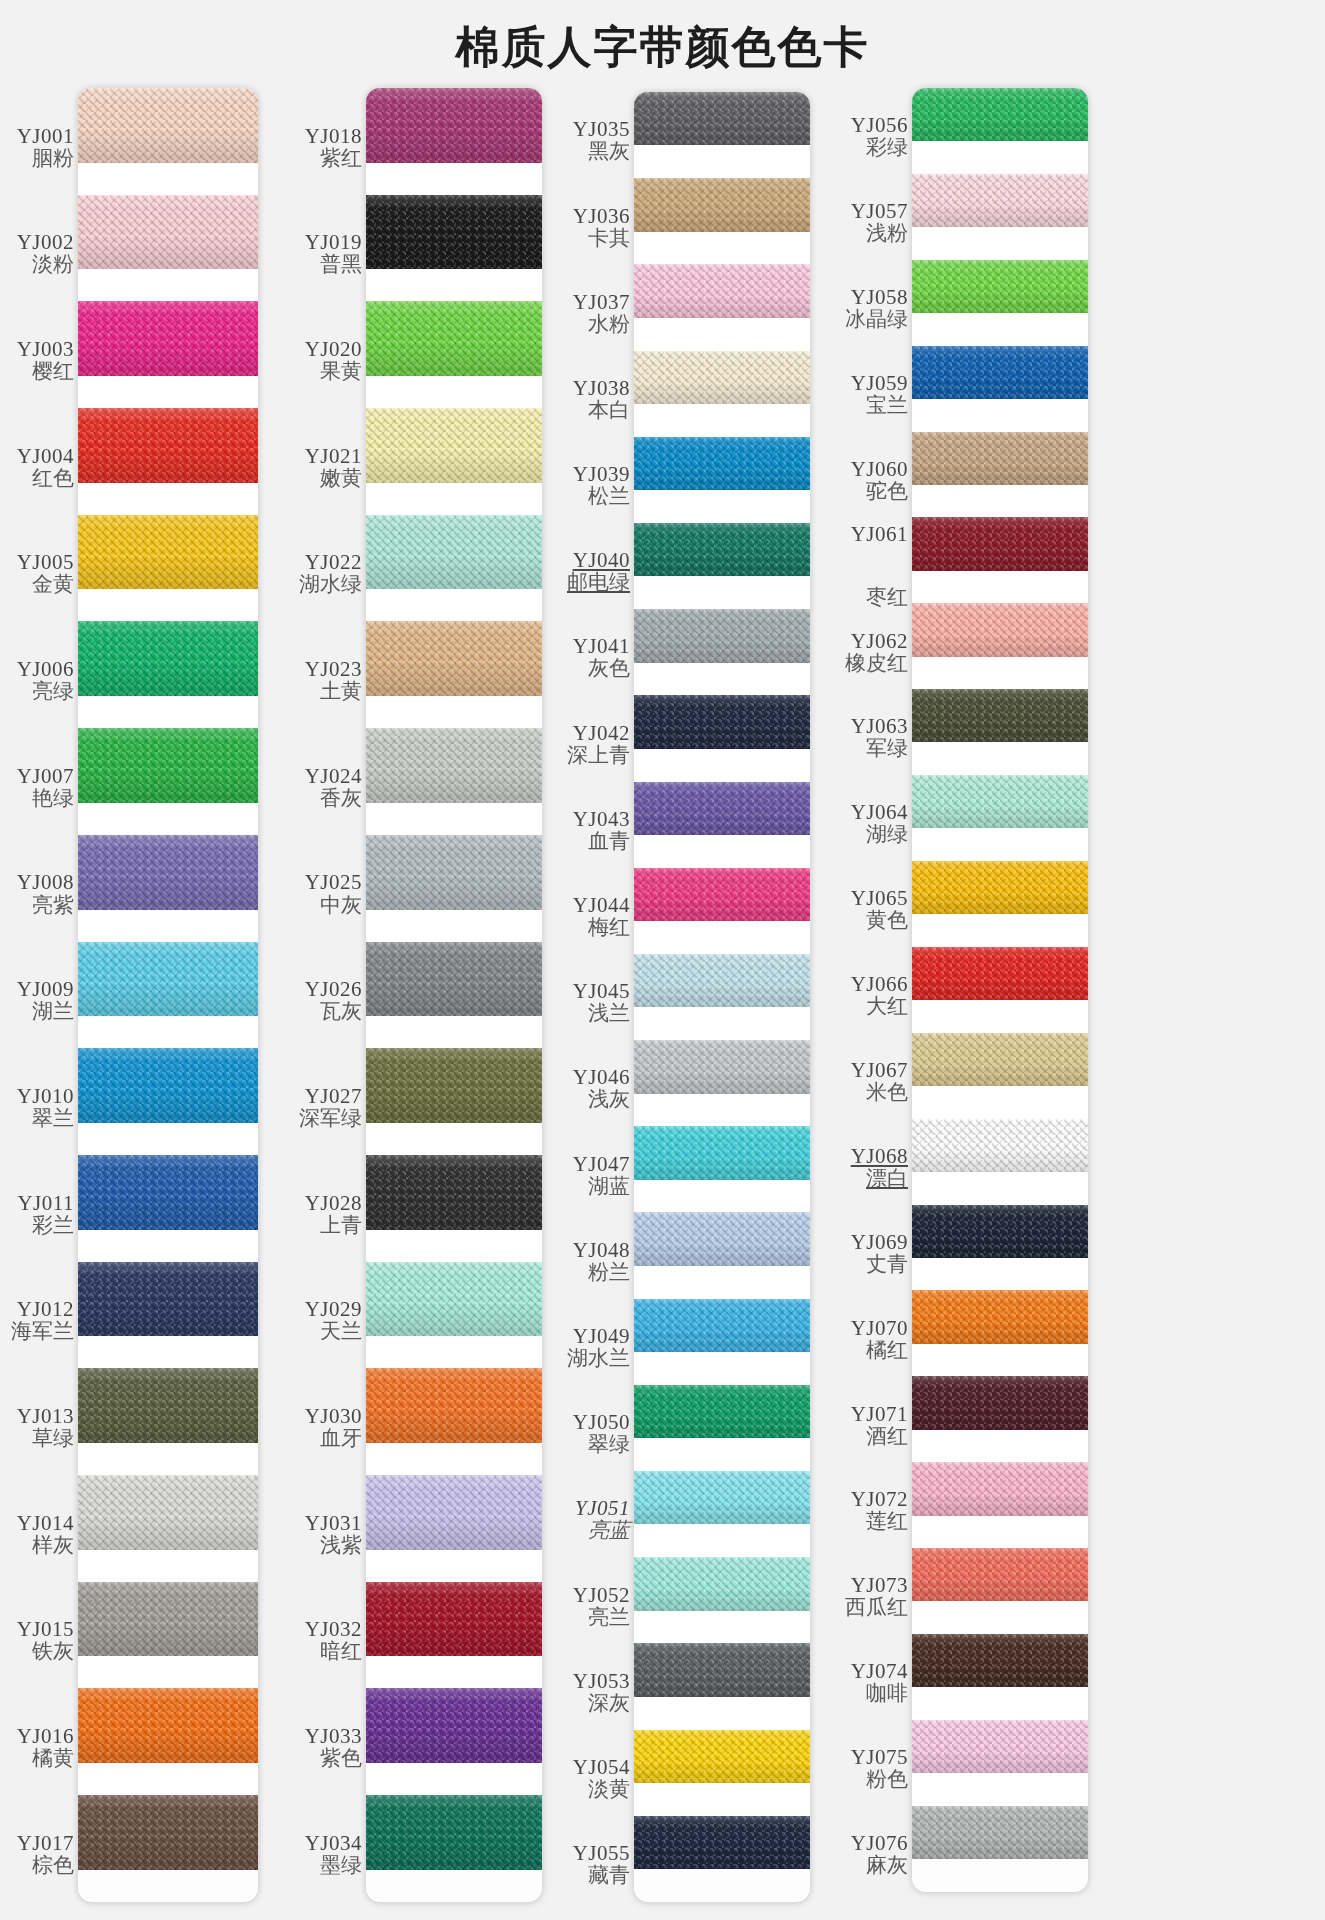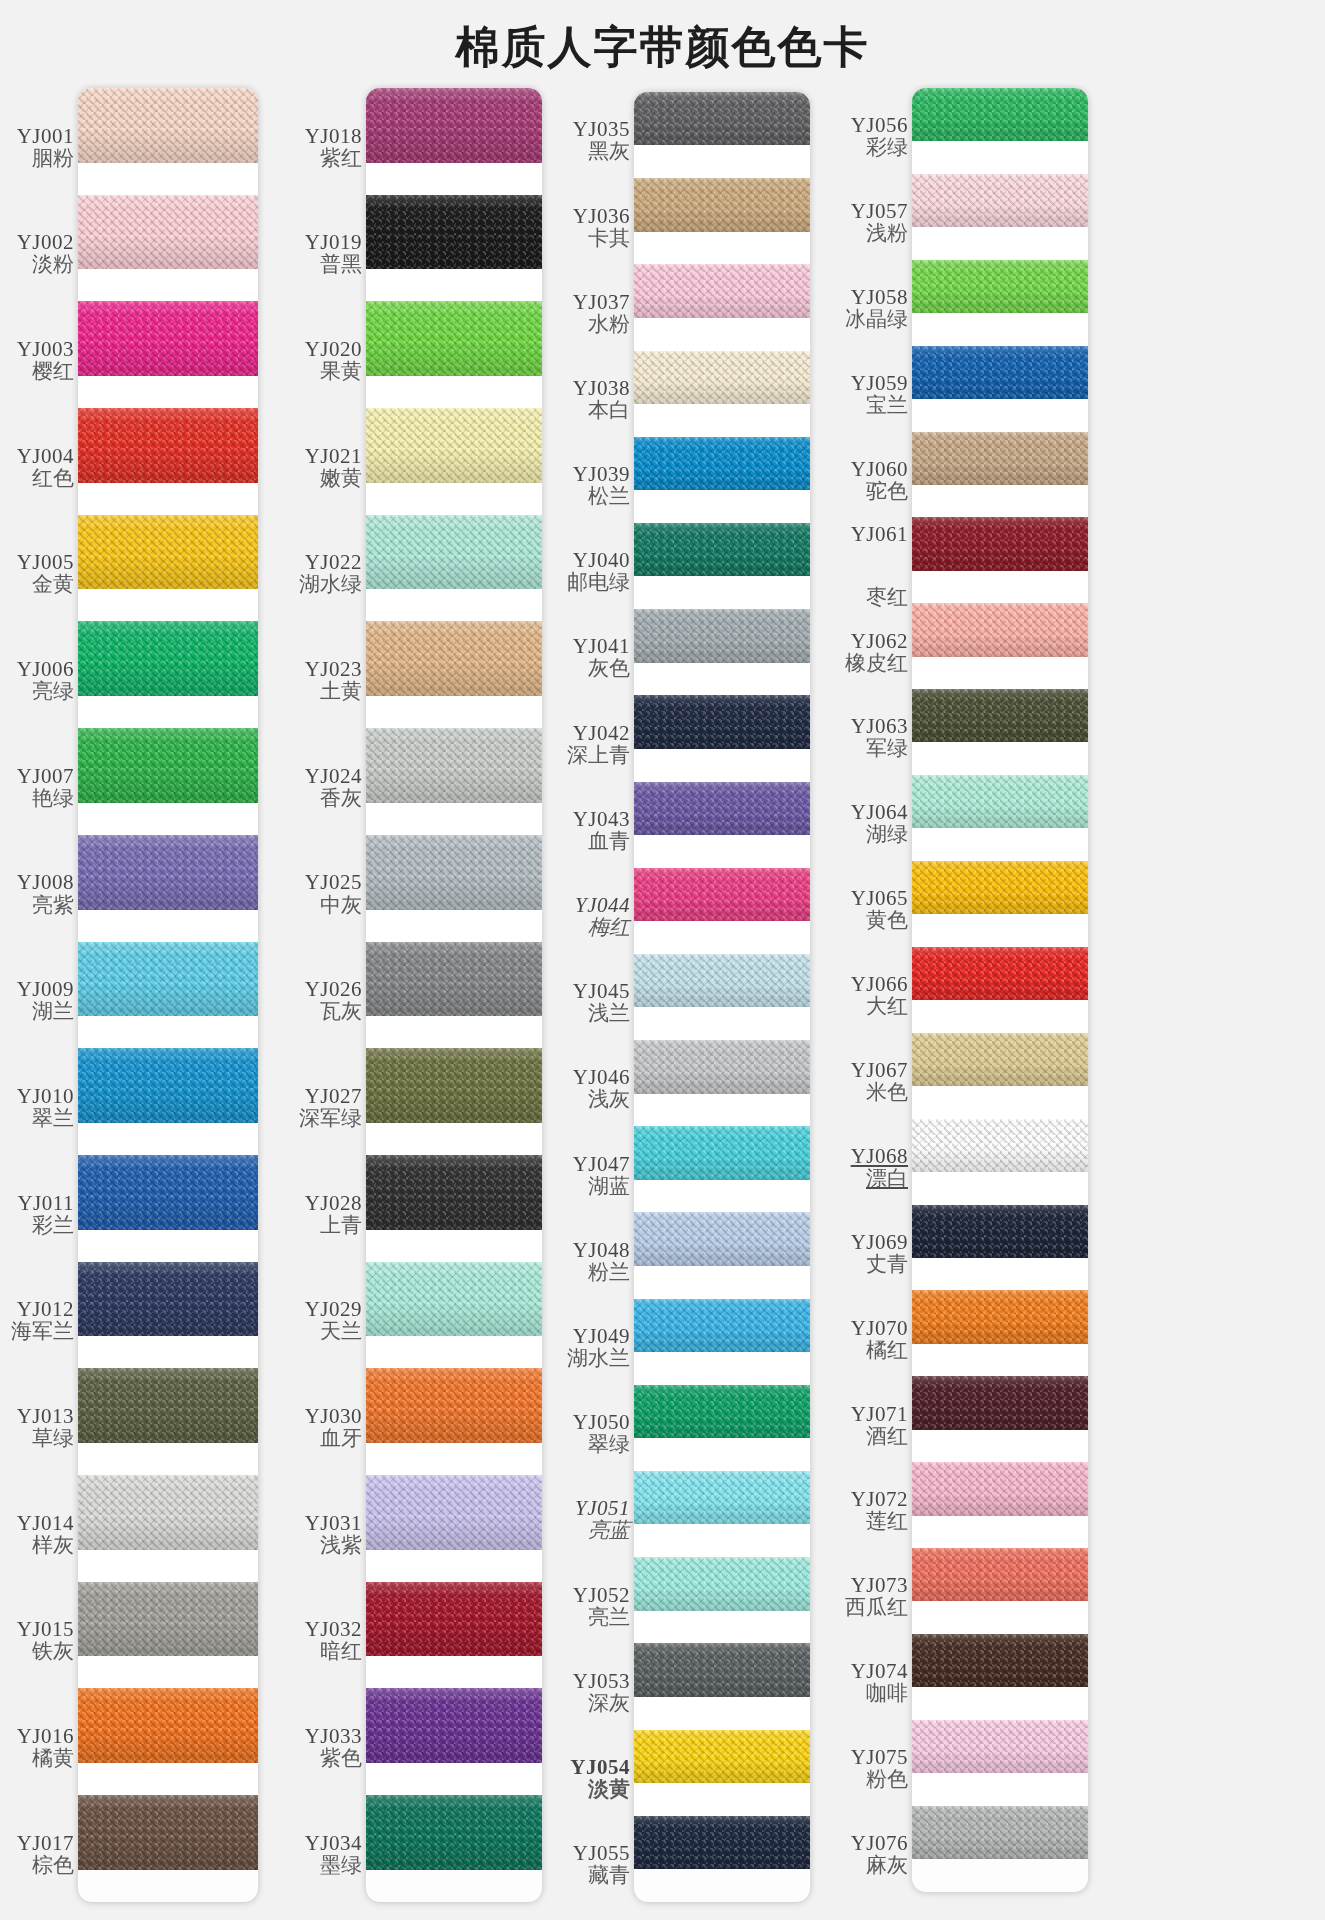--- a/index.html
+++ b/index.html
@@ -384,37 +384,37 @@
           <span class="cname">水粉</span>
         </div>
         <div class="label" style="height: 86.1905px;">
           <span class="code">YJ038</span>
           <span class="cname">本白</span>
         </div>
         <div class="label" style="height: 86.1905px;">
           <span class="code">YJ039</span>
           <span class="cname">松兰</span>
         </div>
-        <div class="label" style="height: 86.1905px;">
+        <div class="label" style="height: 86.1905px; text-decoration: underline;">
           <span class="code">YJ040</span>
           <span class="cname">邮电绿</span>
         </div>
         <div class="label" style="height: 86.1905px;">
           <span class="code">YJ041</span>
           <span class="cname">灰色</span>
         </div>
         <div class="label" style="height: 86.1905px;">
           <span class="code">YJ042</span>
           <span class="cname">深上青</span>
         </div>
         <div class="label" style="height: 86.1905px;">
           <span class="code">YJ043</span>
           <span class="cname">血青</span>
         </div>
-        <div class="label" style="height: 86.1905px; font-style: italic;">
+        <div class="label" style="height: 86.1905px;">
           <span class="code">YJ044</span>
           <span class="cname">梅红</span>
         </div>
         <div class="label" style="height: 86.1905px;">
           <span class="code">YJ045</span>
           <span class="cname">浅兰</span>
         </div>
         <div class="label" style="height: 86.1905px;">
           <span class="code">YJ046</span>
           <span class="cname">浅灰</span>
@@ -440,21 +440,21 @@
           <span class="cname">亮蓝</span>
         </div>
         <div class="label" style="height: 86.1905px;">
           <span class="code">YJ052</span>
           <span class="cname">亮兰</span>
         </div>
         <div class="label" style="height: 86.1905px;">
           <span class="code">YJ053</span>
           <span class="cname">深灰</span>
         </div>
-        <div class="label" style="height: 86.1905px; font-weight: bold;">
+        <div class="label" style="height: 86.1905px;">
           <span class="code">YJ054</span>
           <span class="cname">淡黄</span>
         </div>
         <div class="label" style="height: 86.1905px;">
           <span class="code">YJ055</span>
           <span class="cname">藏青</span>
         </div>
       </div>
       <div class="card" style="margin-top: 8px; height: 1810px;">
         <div class="tape" title="YJ035 黑灰" style="height: 53.4381px; background-color: rgb(99, 99, 102);"></div>

